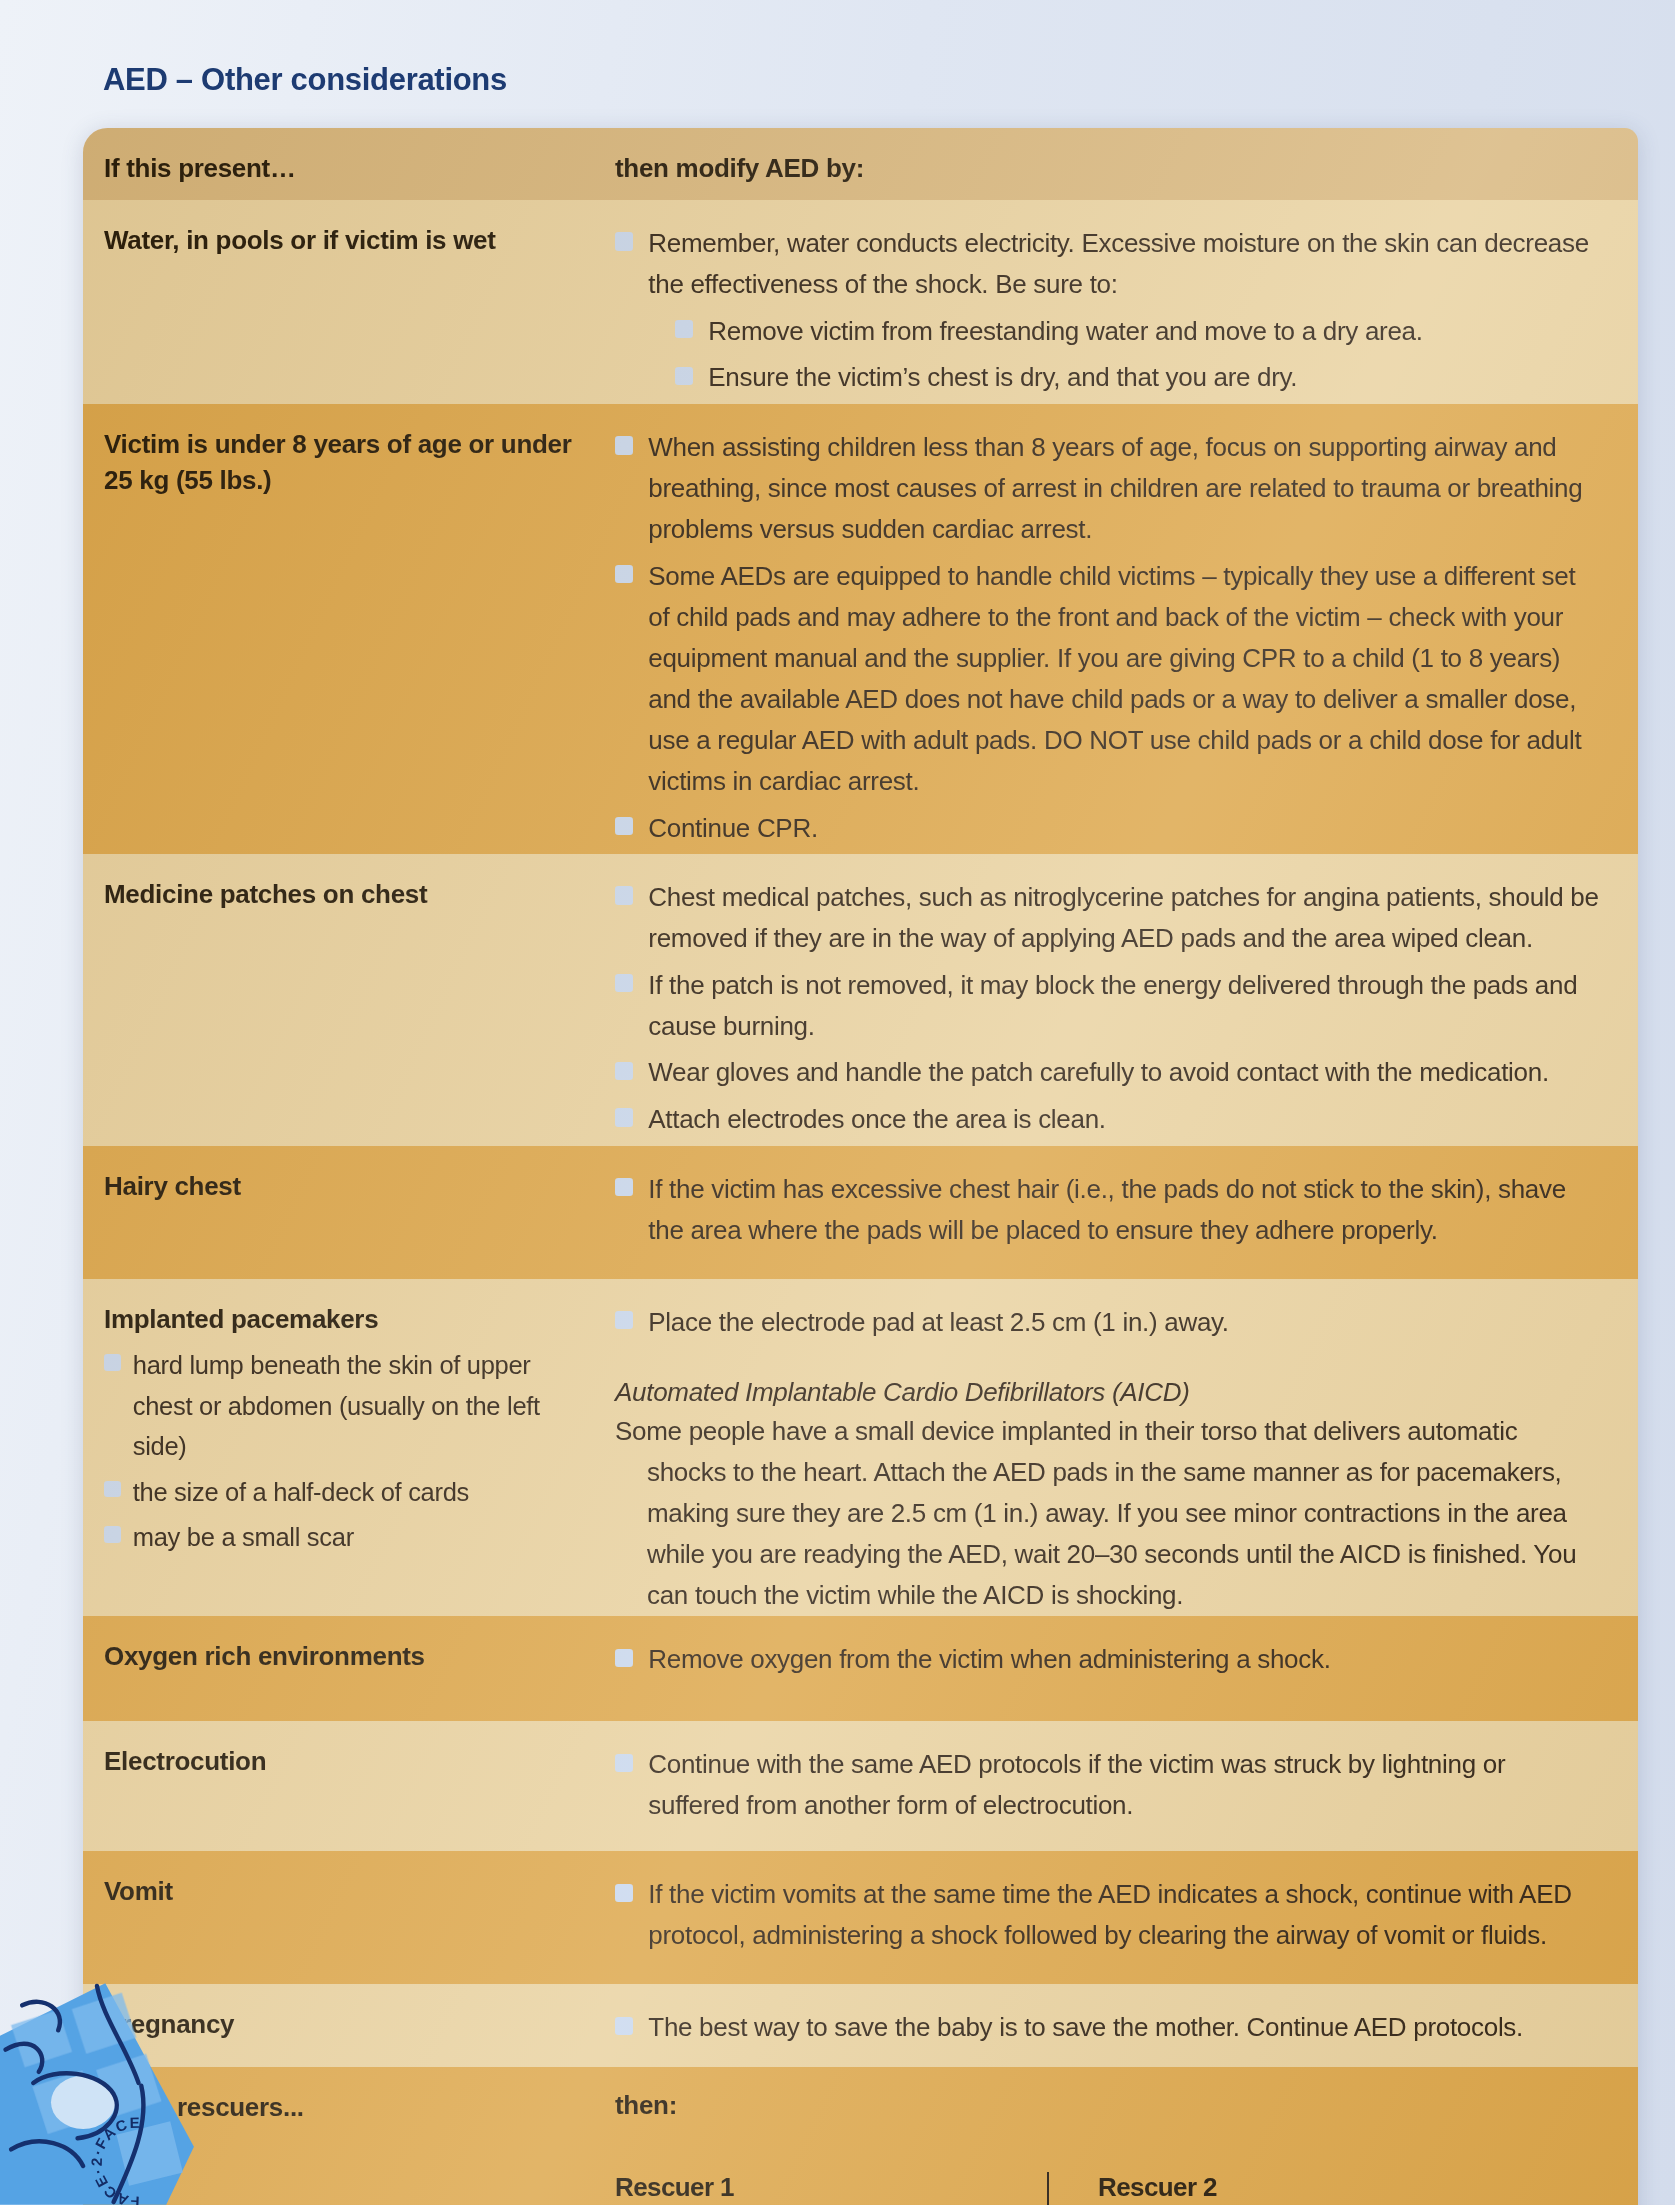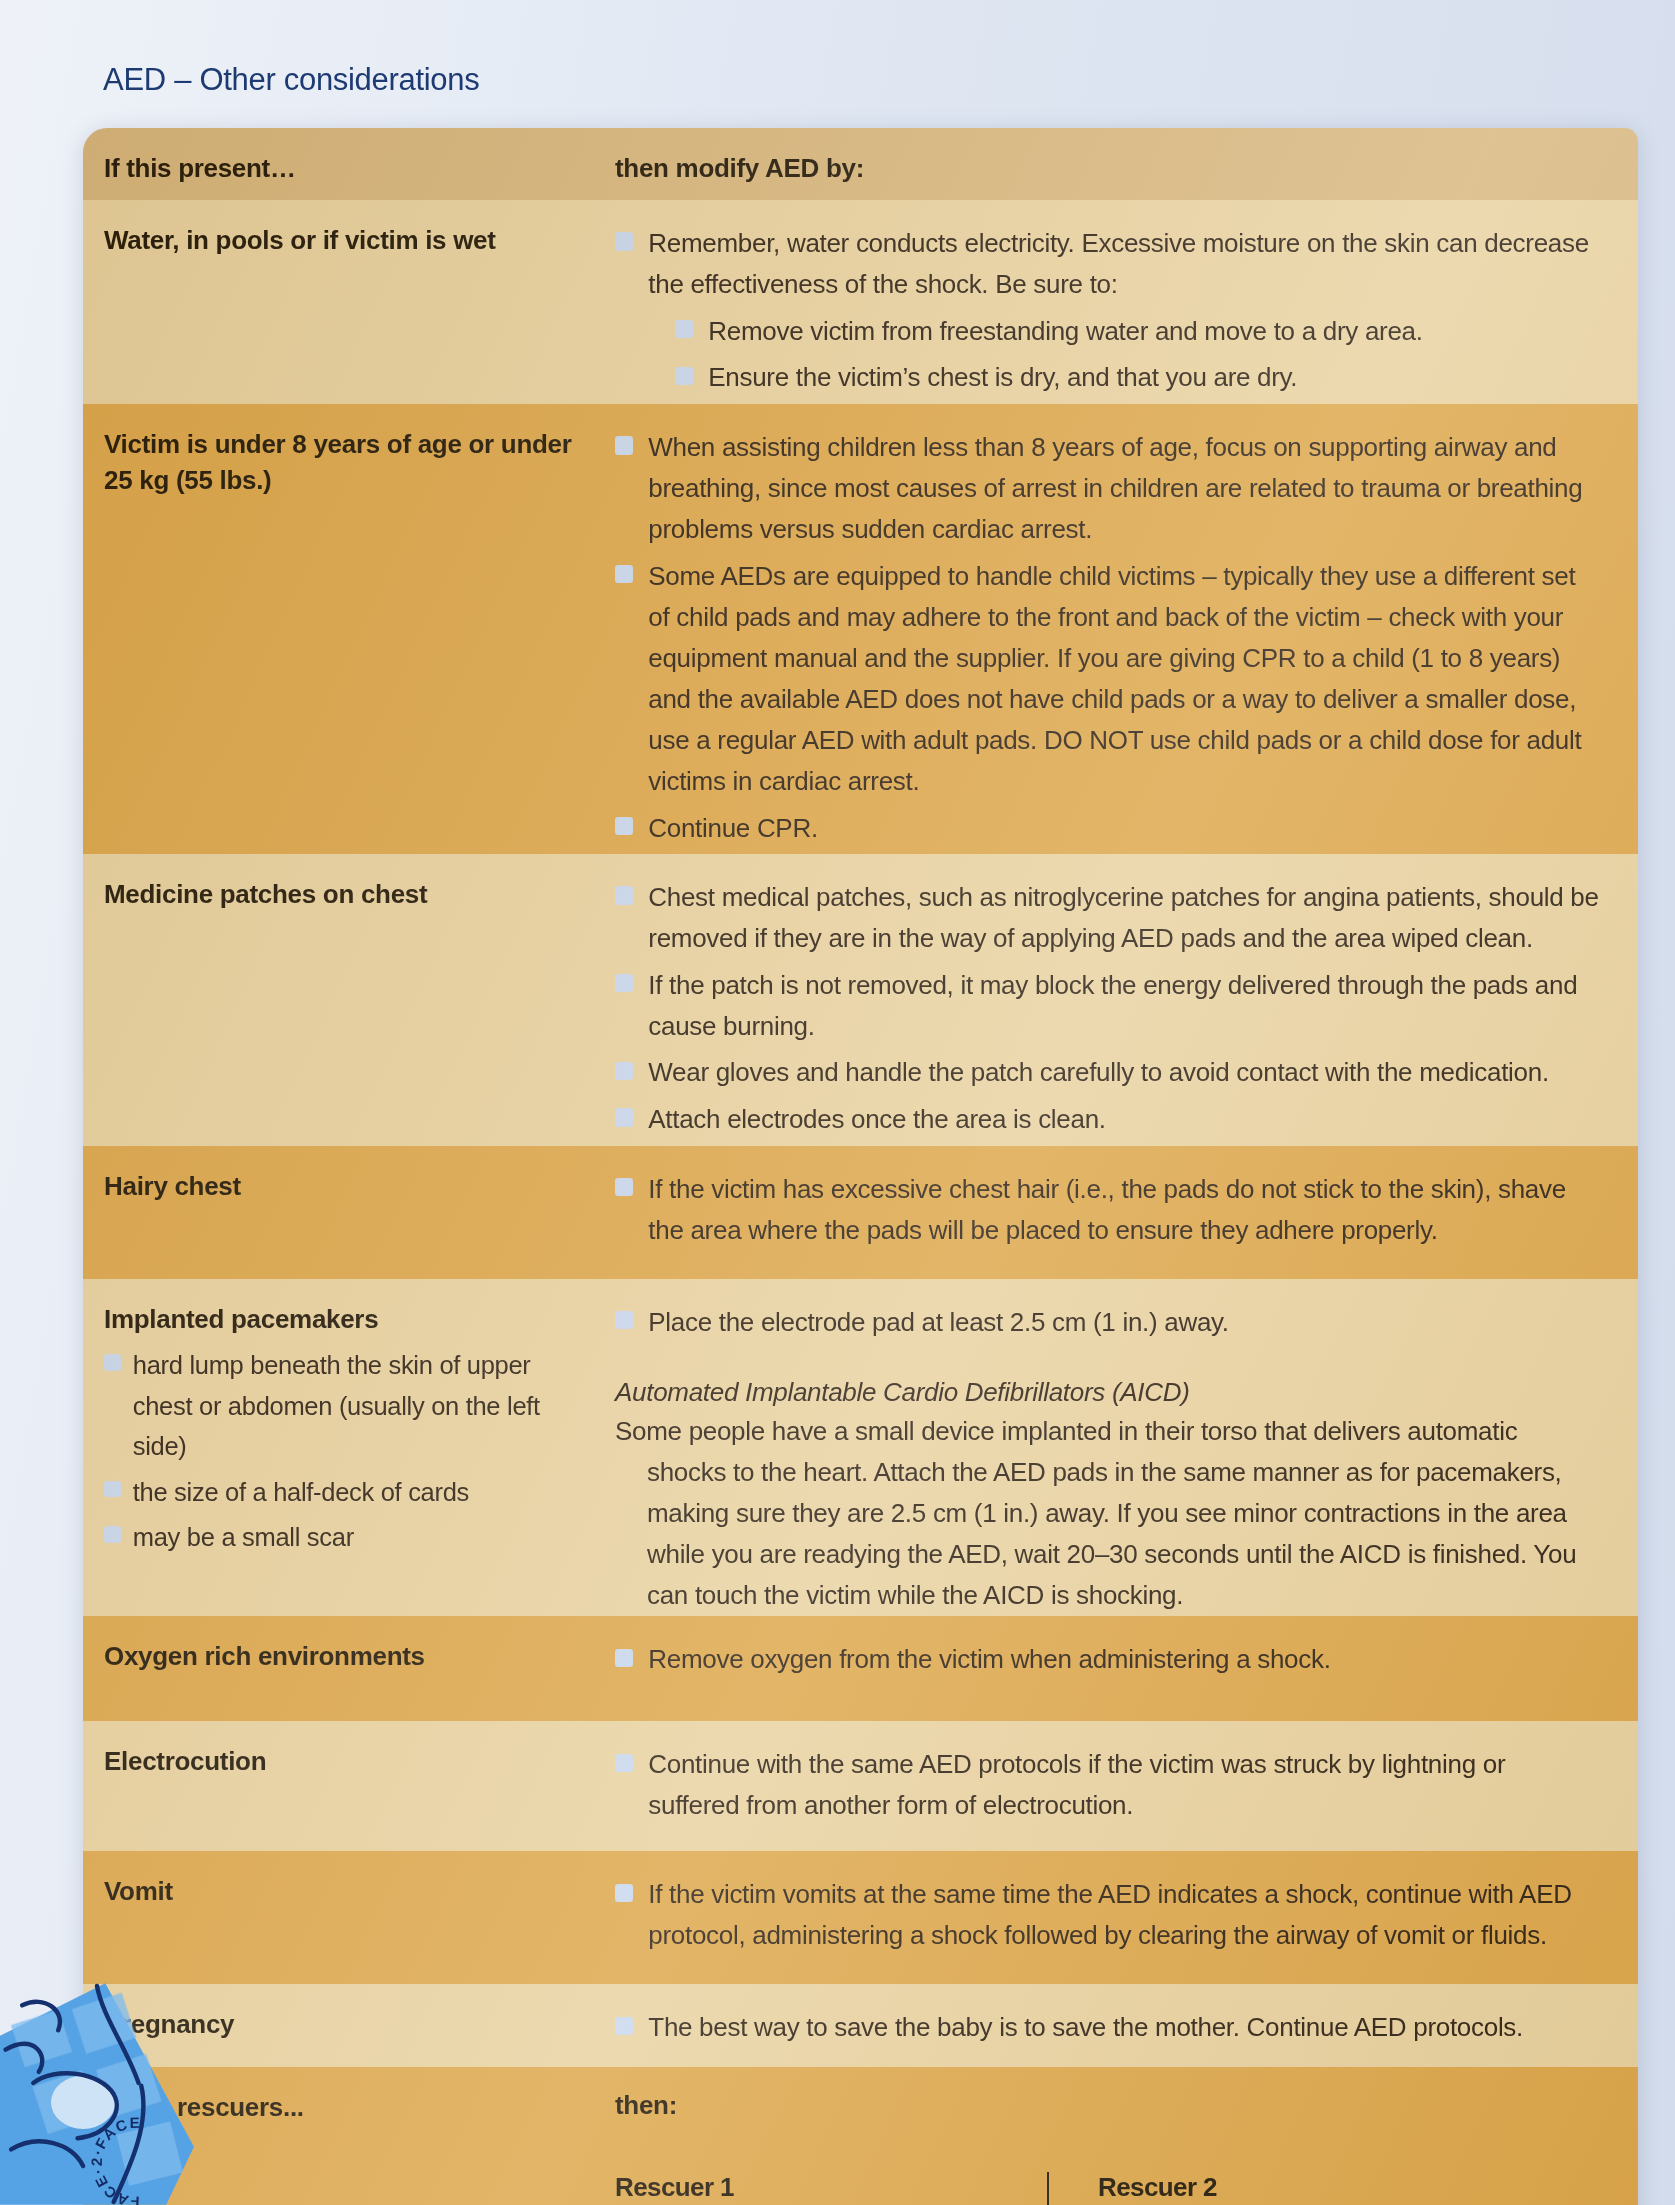--- a/index.html
+++ b/index.html
@@ -4,21 +4,21 @@
 <style>
   html,body{margin:0;padding:0;}
   body{
     width:1675px;height:2205px;position:relative;overflow:hidden;
     background:linear-gradient(100deg,#eef2f8 0%,#dfe6f2 45%,#d3dcec 100%);
     font-family:"Liberation Sans","DejaVu Sans",sans-serif;
     color:#2e2114;letter-spacing:-0.3px;
   }
   .page-title{
     position:absolute;left:103px;top:62px;margin:0;
-    font-size:31px;font-weight:400;color:#1d3b72;letter-spacing:-0.3px;
+    font-size:31px;font-weight:700;color:#1d3b72;letter-spacing:-0.3px;
   }
   .aed-table{
     position:absolute;left:83px;top:128px;width:1555px;
     border-radius:24.4px 13.3px 19px 32px;overflow:hidden;
     box-shadow:0 3.3px 22px rgba(60,70,110,0.18);
   }
   .aed-table::after{
     content:"";position:absolute;inset:0;pointer-events:none;
     background:linear-gradient(115deg,rgba(120,80,20,0.10),rgba(255,255,255,0.16) 55%,rgba(120,80,20,0.07));
   }

